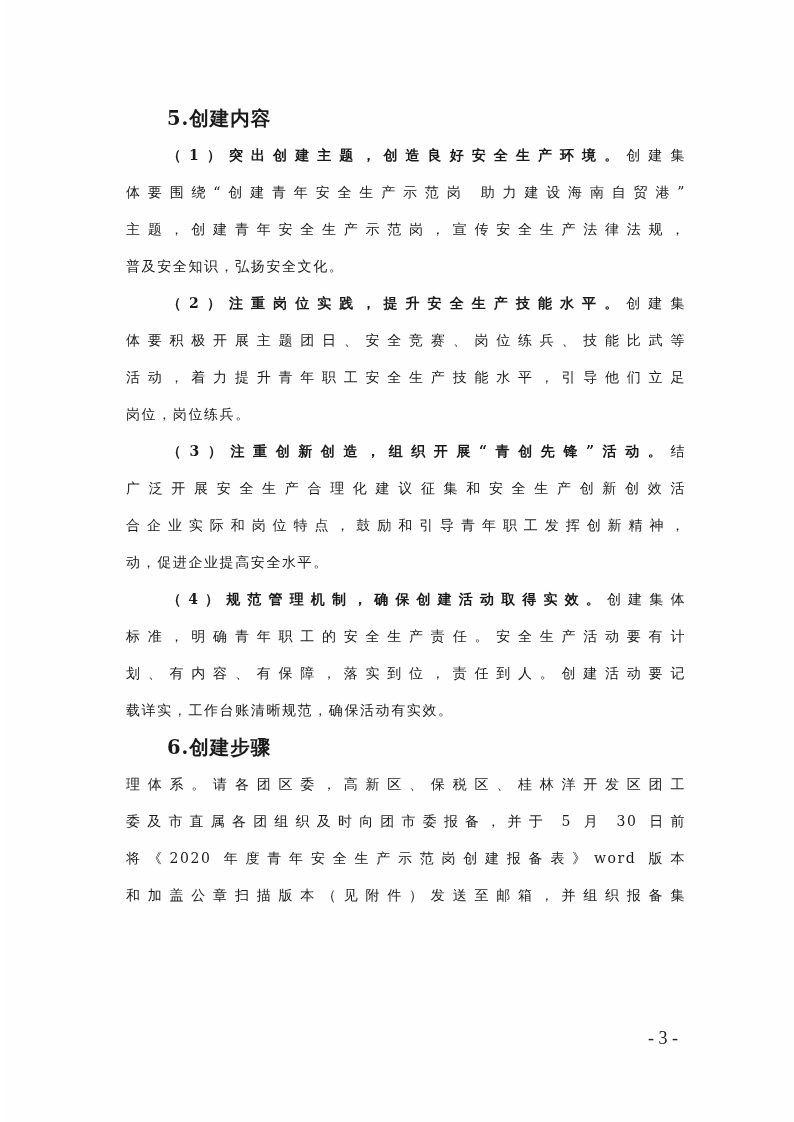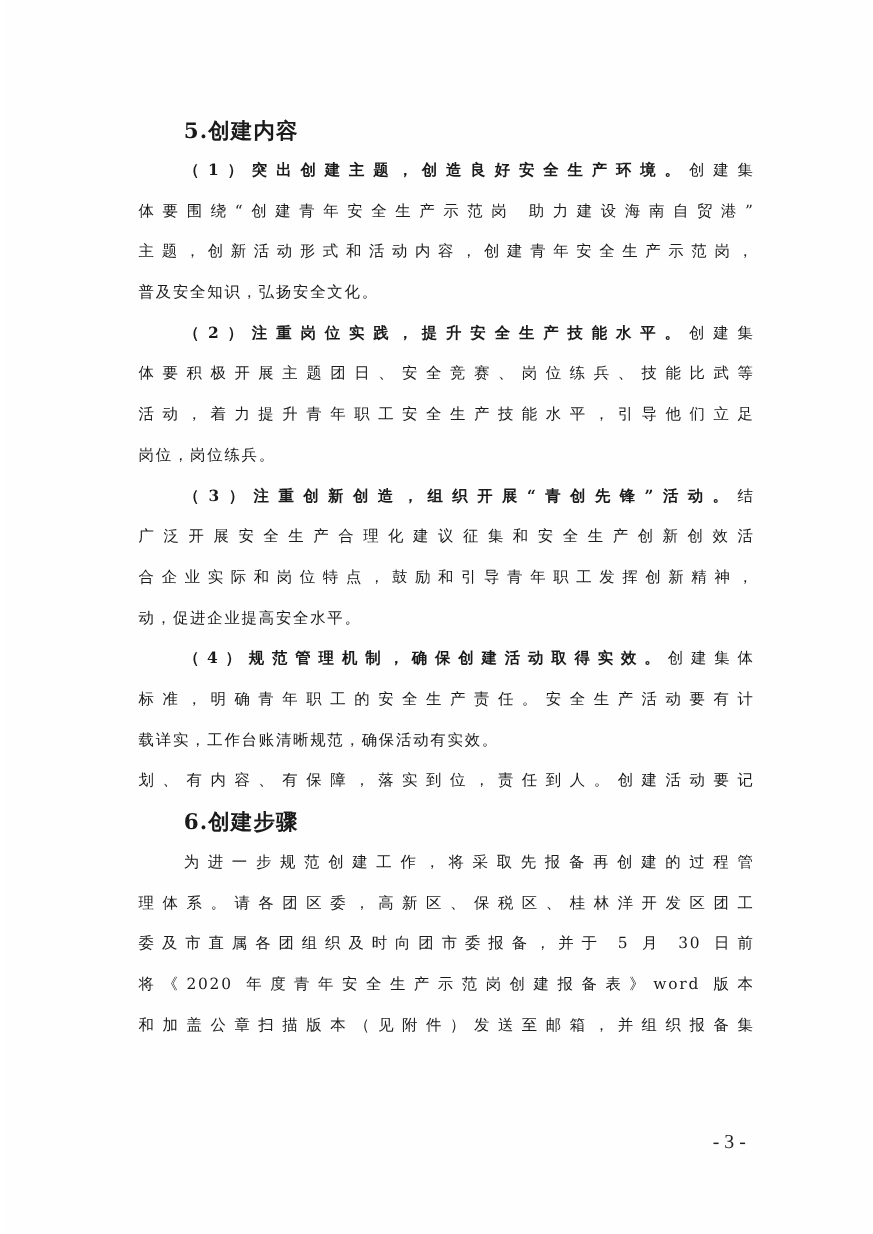--- a/index.html
+++ b/index.html
@@ -33,41 +33,40 @@
 </head>
 <body>
 
 <div class="page">
   <div class="body-text">
 
     <div class="heading">5.创建内容</div>
 
     <div class="line indent"><span class="bold">（1）突出创建主题，创造良好安全生产环境。</span><span>创建集</span></div>
     <div class="line">体要围绕“创建青年安全生产示范岗 助力建设海南自贸港”</div>
-    <div class="line">主题，创新活动形式和活动内容，创建青年安全生产示范岗，</div>
+    <div class="line">主题，创建青年安全生产示范岗，宣传安全生产法律法规，</div>
     <div class="line last">普及安全知识，弘扬安全文化。</div>
 
     <div class="line indent"><span class="bold">（2）注重岗位实践，提升安全生产技能水平。</span><span>创建集</span></div>
     <div class="line">体要积极开展主题团日、安全竞赛、岗位练兵、技能比武等</div>
     <div class="line">活动，着力提升青年职工安全生产技能水平，引导他们立足</div>
     <div class="line last">岗位，岗位练兵。</div>
 
     <div class="line indent"><span class="bold">（3）注重创新创造，组织开展“青创先锋”活动。</span><span>结</span></div>
     <div class="line">广泛开展安全生产合理化建议征集和安全生产创新创效活</div>
     <div class="line">合企业实际和岗位特点，鼓励和引导青年职工发挥创新精神，</div>
     <div class="line last">动，促进企业提高安全水平。</div>
 
     <div class="line indent"><span class="bold">（4）规范管理机制，确保创建活动取得实效。</span><span>创建集体</span></div>
     <div class="line">标准，明确青年职工的安全生产责任。安全生产活动要有计</div>
+    <div class="line">划、有内容、有保障，落实到位，责任到人。创建活动要记</div>
     <div class="line last">载详实，工作台账清晰规范，确保活动有实效。</div>
-    <div class="line">划、有内容、有保障，落实到位，责任到人。创建活动要记</div>
 
     <div class="heading">6.创建步骤</div>
 
-    <div class="line indent">为进一步规范创建工作，将采取先报备再创建的过程管</div>
     <div class="line">理体系。请各团区委，高新区、保税区、桂林洋开发区团工</div>
     <div class="line">委及市直属各团组织及时向团市委报备，并于 5 月 30 日前</div>
     <div class="line">将《2020 年度青年安全生产示范岗创建报备表》word 版本</div>
     <div class="line">和加盖公章扫描版本（见附件）发送至邮箱，并组织报备集</div>
   </div>
 
   <div class="page-number">- 3 -</div>
 </div>
 
 </body></html>

